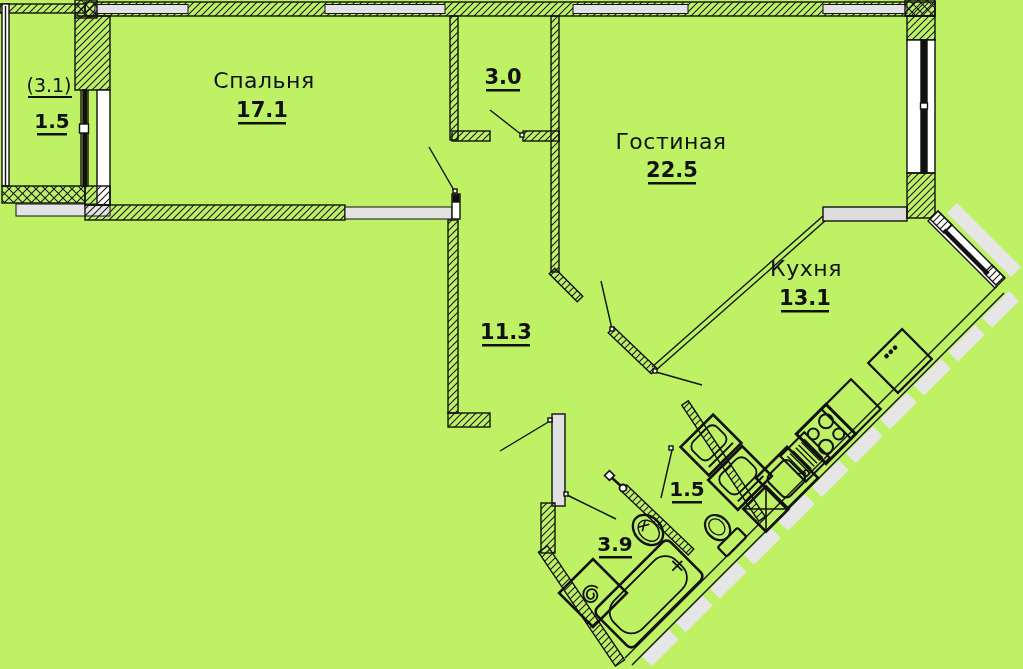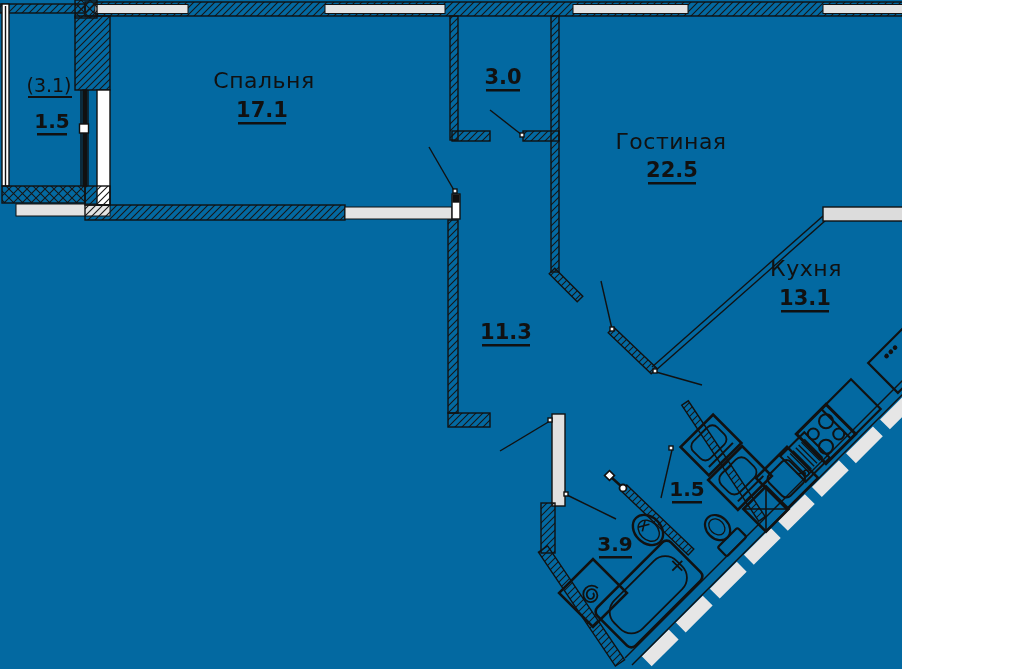--- a/index.html
+++ b/index.html
@@ -1,16 +1,16 @@
 <!DOCTYPE html>
 <html><head>
 <meta charset="utf-8">
 <style>
   html,body{margin:0;padding:0;background:#ffffff;}
-  .stage{position:relative;width:902px;height:669px;background:#0369a1;overflow:hidden;
+  .stage{position:relative;width:1023px;height:669px;background:#bef264;overflow:hidden;
          font-family:"DejaVu Sans", sans-serif;}
   svg{position:absolute;left:0;top:0;}
   text{fill:#111;}
   .room-name{font-size:22px;letter-spacing:.5px;}
   .room-area{font-size:21px;font-weight:bold;}
   .room-area-sm{font-size:20px;font-weight:bold;}
   .paren{font-size:19px;}
 </style>
 </head>
 <body>

